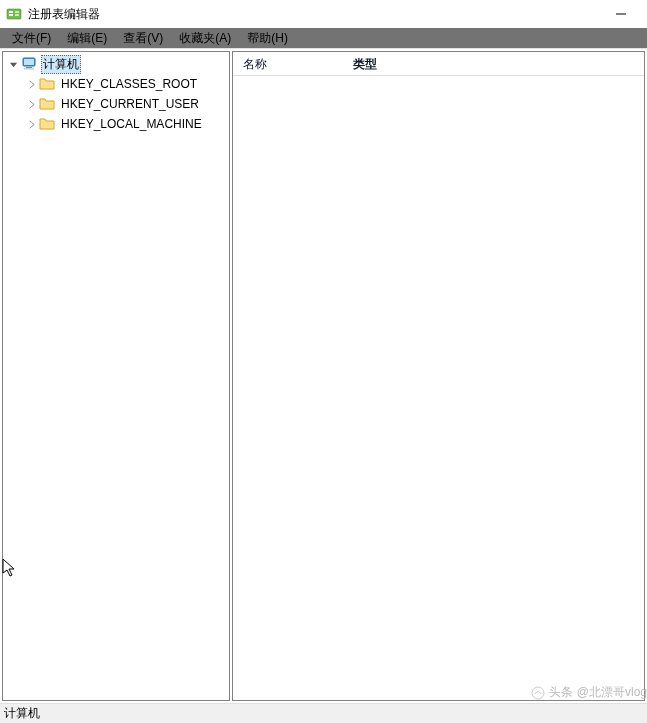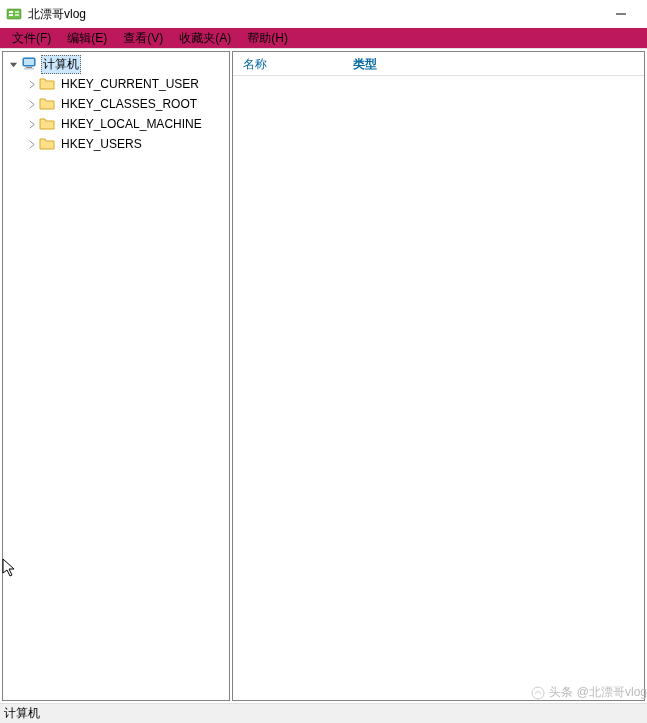--- a/index.html
+++ b/index.html
@@ -1,34 +1,34 @@
 <!DOCTYPE html>
 <html><head>
   <meta charset="utf-8">
   <style>
     * { box-sizing: border-box; margin: 0; padding: 0; }
     body { font-family: "Microsoft YaHei", "Segoe UI", Tahoma, sans-serif; font-size: 12px; background: #fff; width: 647px; height: 723px; overflow: hidden; display: flex; flex-direction: column; }
     .titlebar { height: 28px; display: flex; align-items: center; padding: 0 6px; background: #fff; }
     .titlebar .app-icon { width: 16px; height: 16px; margin-right: 6px; }
     .titlebar .title { flex: 1; color: #000; }
     .titlebar .minbtn { width: 40px; height: 28px; display: flex; align-items: center; justify-content: center; font-size: 16px; color: #000; }
-    .menubar { height: 20px; display: flex; align-items: center; padding: 0 4px; gap: 0; background: #be185d; }
+    .menubar { height: 20px; display: flex; align-items: center; padding: 0 4px; gap: 0; background: #737373; }
     .menubar .mitem { padding: 2px 8px; cursor: default; }
     .content { flex: 1; display: flex; border-top: 1px solid #e0e0e0; overflow: hidden; }
     .tree-pane { width: 228px; border: 1px solid #828282; margin: 2px 0 2px 2px; background: #fff; overflow: auto; padding: 2px 0; display: flex; flex-direction: column; }
     .list-pane { flex: 1; border: 1px solid #828282; margin: 2px 2px 2px 2px; background: #fff; display: flex; flex-direction: column; }
     .tree-row { display: flex; align-items: center; height: 20px; padding-left: 4px; white-space: nowrap; }
     .tree-row.child { padding-left: 22px; }
     .expander { width: 12px; height: 12px; display: flex; align-items: center; justify-content: center; color: #666; font-size: 9px; margin-right: 2px; }
     .expander.open { color: #000; }
     .node-icon { width: 16px; height: 16px; margin-right: 4px; flex-shrink: 0; }
     .node-label { padding: 1px 2px; }
     .node-label.selected { background: #cce8ff; border: 1px dotted #666; padding: 0 1px; }
     .list-header { display: flex; height: 24px; border-bottom: 1px solid #e0e0e0; background: #fff; }
-    .col { padding: 4px 10px; color: #0369a1; }
+    .col { padding: 4px 10px; color: #0f172a; }
     .col.name { width: 110px; }
     .col.type { width: 140px; font-weight: bold; }
     .col.data { flex: 1; }
     .list-body { flex: 1; }
     .statusbar { height: 20px; border-top: 1px solid #e0e0e0; display: flex; align-items: center; padding: 0 4px; background: #f0f0f0; }
     .watermark { position: absolute; right: 0; bottom: 22px; color: #bbb; font-size: 12px; display: flex; align-items: center; gap: 4px; }
     .watermark .wm-icon { width: 14px; height: 14px; }
     .splitter-space { flex: 1; }
     .cursor-arrow { position: absolute; left: 2px; top: 558px; width: 14px; height: 20px; pointer-events: none; }
   </style>
@@ -38,21 +38,21 @@
 <div class="titlebar">
   <span class="app-icon">
     <svg viewBox="0 0 16 16" width="16" height="16">
       <rect x="1" y="3" width="14" height="10" rx="1" fill="#6fbf4a" stroke="#3a7a1f" stroke-width="0.5"></rect>
       <rect x="3" y="5" width="4" height="2" fill="#fff"></rect>
       <rect x="3" y="8" width="4" height="2" fill="#fff"></rect>
       <rect x="9" y="5" width="4" height="2" fill="#cde8bf"></rect>
       <rect x="9" y="8" width="4" height="2" fill="#cde8bf"></rect>
     </svg>
   </span>
-  <span class="title">北漂哥vlog</span>
+  <span class="title">注册表编辑器</span>
   <div class="minbtn">
     <svg width="10" height="10" viewBox="0 0 10 10">
         <line x1="0" y1="5" x2="10" y2="5" stroke="#000" stroke-width="1"></line>
       </svg>
   </div>
 </div>
 
 <div class="menubar">
   <div class="mitem">文件(F)</div>
   <div class="mitem">编辑(E)</div>
@@ -84,60 +84,47 @@
       <span class="expander">
         <svg width="9" height="9" viewBox="0 0 10 10">
             <path d="M3 1 L8 5 L3 9" fill="none" stroke="#888" stroke-width="1"></path>
           </svg>
       </span>
       <span class="node-icon">
         <svg viewBox="0 0 16 16" width="16" height="16">
             <path d="M1 3h5l1 2h8v8H1z" fill="#ffe08a" stroke="#d4a928"></path>
           </svg>
       </span>
+      <span class="node-label">HKEY_CLASSES_ROOT</span>
+    </div>
+    <div class="tree-row child">
+      <span class="expander">
+        <svg width="9" height="9" viewBox="0 0 10 10">
+            <path d="M3 1 L8 5 L3 9" fill="none" stroke="#888" stroke-width="1"></path>
+          </svg>
+      </span>
+      <span class="node-icon">
+        <svg viewBox="0 0 16 16" width="16" height="16">
+            <path d="M1 3h5l1 2h8v8H1z" fill="#ffe08a" stroke="#d4a928"></path>
+          </svg>
+      </span>
       <span class="node-label">HKEY_CURRENT_USER</span>
     </div>
     <div class="tree-row child">
       <span class="expander">
         <svg width="9" height="9" viewBox="0 0 10 10">
             <path d="M3 1 L8 5 L3 9" fill="none" stroke="#888" stroke-width="1"></path>
           </svg>
       </span>
       <span class="node-icon">
         <svg viewBox="0 0 16 16" width="16" height="16">
             <path d="M1 3h5l1 2h8v8H1z" fill="#ffe08a" stroke="#d4a928"></path>
           </svg>
       </span>
-      <span class="node-label">HKEY_CLASSES_ROOT</span>
-    </div>
-    <div class="tree-row child">
-      <span class="expander">
-        <svg width="9" height="9" viewBox="0 0 10 10">
-            <path d="M3 1 L8 5 L3 9" fill="none" stroke="#888" stroke-width="1"></path>
-          </svg>
-      </span>
-      <span class="node-icon">
-        <svg viewBox="0 0 16 16" width="16" height="16">
-            <path d="M1 3h5l1 2h8v8H1z" fill="#ffe08a" stroke="#d4a928"></path>
-          </svg>
-      </span>
       <span class="node-label">HKEY_LOCAL_MACHINE</span>
-    </div>
-    <div class="tree-row child">
-      <span class="expander">
-        <svg width="9" height="9" viewBox="0 0 10 10">
-            <path d="M3 1 L8 5 L3 9" fill="none" stroke="#888" stroke-width="1"></path>
-          </svg>
-      </span>
-      <span class="node-icon">
-        <svg viewBox="0 0 16 16" width="16" height="16">
-            <path d="M1 3h5l1 2h8v8H1z" fill="#ffe08a" stroke="#d4a928"></path>
-          </svg>
-      </span>
-      <span class="node-label">HKEY_USERS</span>
     </div>
     <div class="splitter-space"></div>
   </div>
 
   <div class="list-pane">
     <div class="list-header">
       <div class="col name">名称</div>
       <div class="col type">类型</div>
     </div>
     <div class="list-body"></div>

